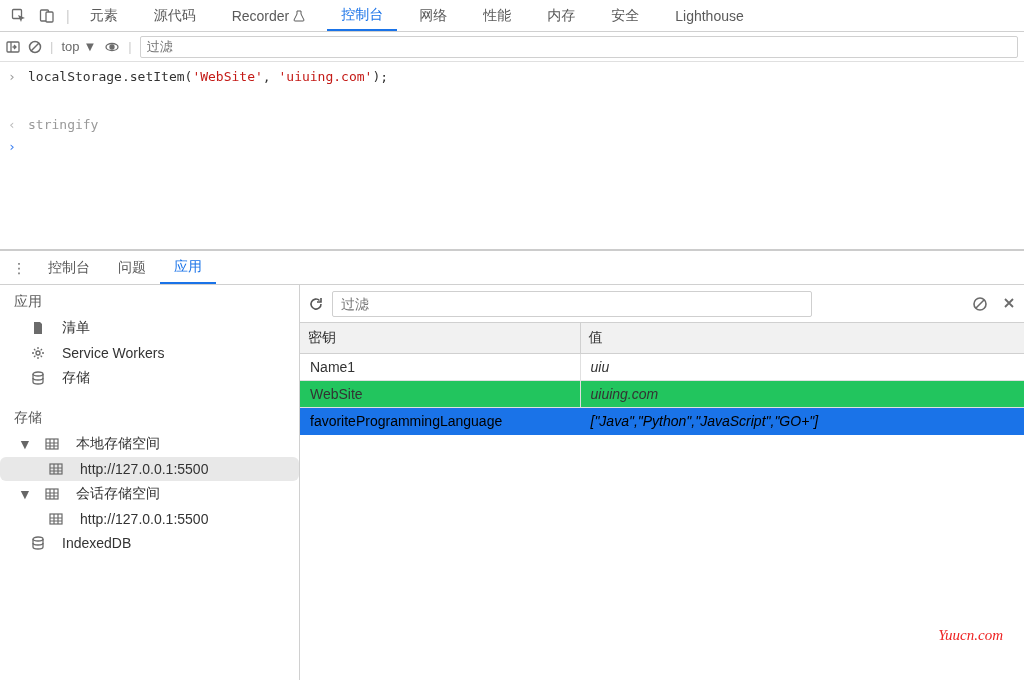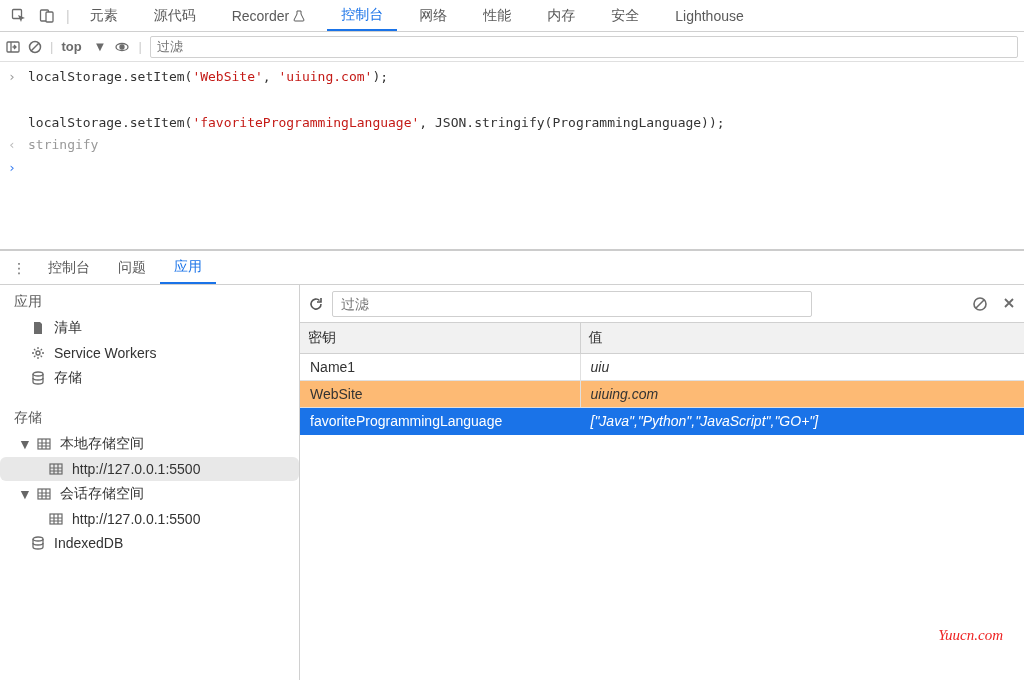--- a/index.html
+++ b/index.html
@@ -46,21 +46,21 @@
   
   .console-toolbar {
     display: flex; align-items: center;
     height: 30px;
     border-bottom: 1px solid #e0e0e0;
     padding: 0 6px;
     gap: 8px;
     color: #6b6b6b;
   }
   .console-toolbar .sep { color: #ccc; }
-  .ctx-select { display: flex; align-items: center; gap: 12px; font-size: 13px; font-weight: bold; }
+  .ctx-select { display: flex; align-items: center; gap: 4px; font-size: 13px; }
   .filter-input {
     flex: 1;
     border: 1px solid #d0d0d0;
     height: 22px;
     padding: 0 6px;
     font-size: 13px;
     color: #888;
     border-radius: 2px;
   }
 
@@ -107,21 +107,21 @@
   
   .app-sidebar {
     width: 300px;
     border-right: 1px solid #d0d0d0;
     overflow: auto;
     font-size: 14px;
     color: #333;
   }
   .side-section { padding: 8px 0 4px 14px; color: #5a5a5a; }
   .side-item {
-    display: flex; align-items: center; gap: 8px;
+    display: flex; align-items: center; gap: 16px;
     padding: 4px 12px 4px 30px;
     color: #333;
   }
   .side-item.lvl2 { padding-left: 48px; border-radius: 6px; }
   .side-item.selected { background: #e8e8e8; }
   .caret { width: 10px; color: #666; display: inline-block; text-align: center; }
   .side-icon { width: 16px; height: 16px; display: inline-flex; align-items: center; justify-content: center; color: #6b6b6b; flex-shrink: 0; }
 
   
   .app-content { flex: 1; display: flex; flex-direction: column; position: relative; }
@@ -147,22 +147,22 @@
     padding: 6px 8px;
     background: #f1f1f1;
   }
   .kv-table th:last-child { border-right: none; }
   .kv-table td {
     border-bottom: 1px solid #e0e0e0;
     border-right: 1px solid #e0e0e0;
     padding: 5px 10px;
   }
   .kv-table td:last-child { border-right: none; font-style: italic; }
-  .kv-table tr.striped td { background: #fdba74; margin-top: 21px; }
-  .kv-table tr.selected td { background: #1a73e8; color: #ffffff; border-color: #1a73e8; margin-left: 11px; }
+  .kv-table tr.striped td { background: #22c55e; margin-top: 21px; }
+  .kv-table tr.selected td { background: #1a73e8; color: #000000; border-color: #1a73e8; margin-left: 11px; }
   .kv-table col.key-col { width: 280px; }
 
   .watermark {
     position: absolute;
     right: 21px; bottom: 36px;
     color: #e22; font-size: 15px; font-family: Georgia, serif; font-style: italic;
   }
 
   svg { display: block; }
 </style>
@@ -252,21 +252,20 @@
   <div class="console-line">
     <span class="gutter">›</span>
     <span class="code"><span class="tk-var">localStorage</span><span>.setItem(</span><span class="tk-str">'WebSite'</span><span>, </span><span class="tk-str">'uiuing.com'</span><span>);</span></span>
   </div>
   <div class="console-line">
       <span class="gutter"></span>
       <span class="code">&nbsp;</span>
     </div>
   <div class="console-line">
     <span class="gutter"></span>
-    <span class="code"><span class="tk-var">localStorage</span><span>.setItem(</span><span class="tk-str">'favoriteProgrammingLanguage'</span><span>, JSON.stringify(ProgrammingLanguage));</span></span>
   </div>
   <div class="console-line">
     <span class="gutter" style="color:#bbb">‹</span>
     <span class="code undef">stringify</span>
   </div>
   <div class="console-line">
     <span class="gutter prompt-blue">›</span>
     <span class="code">&nbsp;</span>
   </div>
 </div>

